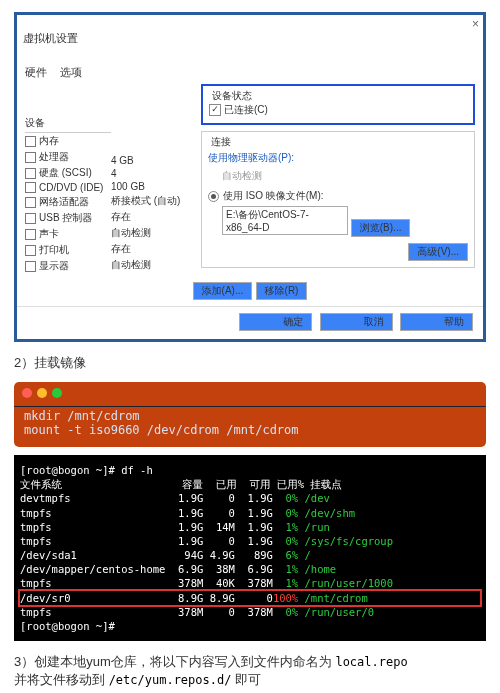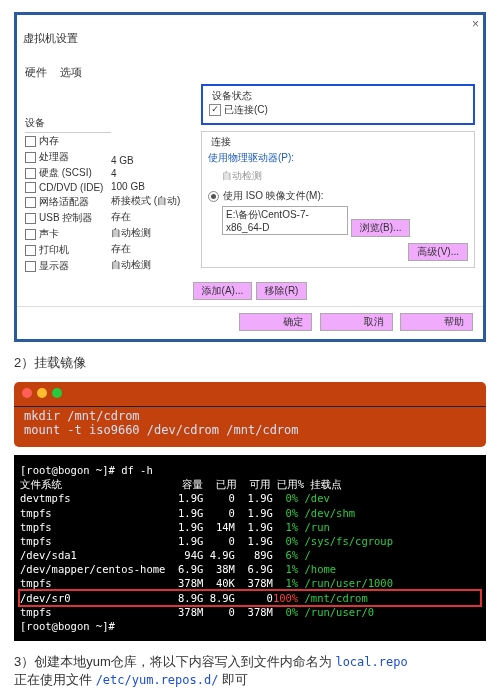--- a/index.html
+++ b/index.html
@@ -18,36 +18,36 @@
 .summary-col div { padding:1px 0; }
 .right-col { flex:1; font-size:10px; padding-left:4px; }
 .group { border:1px solid #ccc; padding:4px 6px 6px 6px; margin-bottom:6px; }
 .group.hi { border:2px solid #1d4ed8; }
 .group .gtitle { font-size:10px; margin-top:-10px; background:#fff; display:inline-block; padding:0 3px; }
 .cb { width:10px; height:10px; border:1px solid #888; display:inline-block; text-align:center; line-height:8px; font-size:9px; margin-right:3px; vertical-align:middle; }
 .linklike { color:#1a5bbf; padding:2px 0; }
 .radio { width:9px; height:9px; border:1px solid #888; border-radius:50%; display:inline-block; margin-right:4px; vertical-align:middle; }
 .radio.sel::after { content:""; width:5px; height:5px; background:#555; border-radius:50%; display:block; margin:2px; }
 .dropdown { border:1px solid #aaa; padding:1px 3px; display:inline-block; width:118px; font-size:10px; }
-.btn { border:1px solid #aaa; background:#f0abfc; padding:1px 8px; font-size:10px; display:inline-block; cursor:pointer; }
+.btn { border:1px solid #aaa; background:#3b82f6; padding:1px 8px; font-size:10px; display:inline-block; cursor:pointer; }
 .footer-btns { text-align:right; padding:6px 10px 8px 10px; border-top:1px solid #ddd; }
 .footer-btns .btn { margin-left:4px; width:38px; text-align:right;padding-left:25px; }
 .add-remove { text-align:center; padding:4px 0 6px 0; }
 .step { font-size:13px; margin:10px 0 10px 0; }
 .code.term1 { background:#c2410c; border-radius:5px; overflow:hidden; color:#d6e1f5; font-family:Menlo,Consolas,monospace; font-size:12px; margin-bottom:8px; }
 .term1 .mac { padding:5px 8px; }
 .term1 .mac span { width:10px; height:10px; border-radius:50%; display:inline-block; margin-right:5px; }
 .term1 .mac .r { background:#ff5f56; } .term1 .mac .y { background:#ffbd2e; } .term1 .mac .g { background:#27c93f; }
 .term1 .cmd { padding:2px 10px 10px 10px; border-top:1px solid #1b2330; }
 .term1 .cmd .line { display:block; white-space:pre; }
 .term2 { background:#000; color:#bfbfbf; font-family:Consolas,monospace; font-size:10.5px; padding:6px 4px; border:2px solid #000; margin-bottom:12px; line-height:1.35; }
 .term2 .row { display:flex; white-space:pre; }
 .term2 .g { color:#2ecc40; } .term2 .r { color:#ff4136; } .term2 .w { color:#fff; }
 .term2 .hi { outline:2px solid #d33; }
-code.inline { font-family:Consolas,monospace; font-size:12px; color:#1d4ed8; }
+code.inline { font-family:Consolas,monospace; font-size:12px; color:#000000; }
 </style>
 </head>
 <body>
 
 <div class="container">
 
 <div class="dialog">
   <div class="titlebar">
     <span>虚拟机设置</span>
     <span class="close">×</span>
@@ -163,16 +163,16 @@
         <div class="row"><span class="w">/dev/mapper/centos-home  6.9G  38M  6.9G</span><span class="g">  1%</span><span class="g"> /home</span></div>
         <div class="row"><span class="w">tmpfs                    378M  40K  378M</span><span class="g">  1%</span><span class="g"> /run/user/1000</span></div>
         <div class="row hi"><span class="w">/dev/sr0                 8.9G 8.9G     0</span><span class="r">100%</span><span class="g"> /mnt/cdrom</span></div>
         <div class="row"><span class="w">tmpfs                    378M    0  378M</span><span class="g">  0%</span><span class="g"> /run/user/0</span></div>
       </div>
   <div class="row w">[root@bogon ~]#</div>
 </div>
 
 <div class="step">
   <span>3）创建本地yum仓库，将以下内容写入到文件内命名为 </span><code class="inline">local.repo</code><br>
-  <span>正在使用文件 </span><code class="inline">/etc/yum.repos.d/</code><span> 即可</span>
+  <span>并将文件移动到 </span><code class="inline">/etc/yum.repos.d/</code><span> 即可</span>
 </div>
 
 </div>
 
 </body></html>

